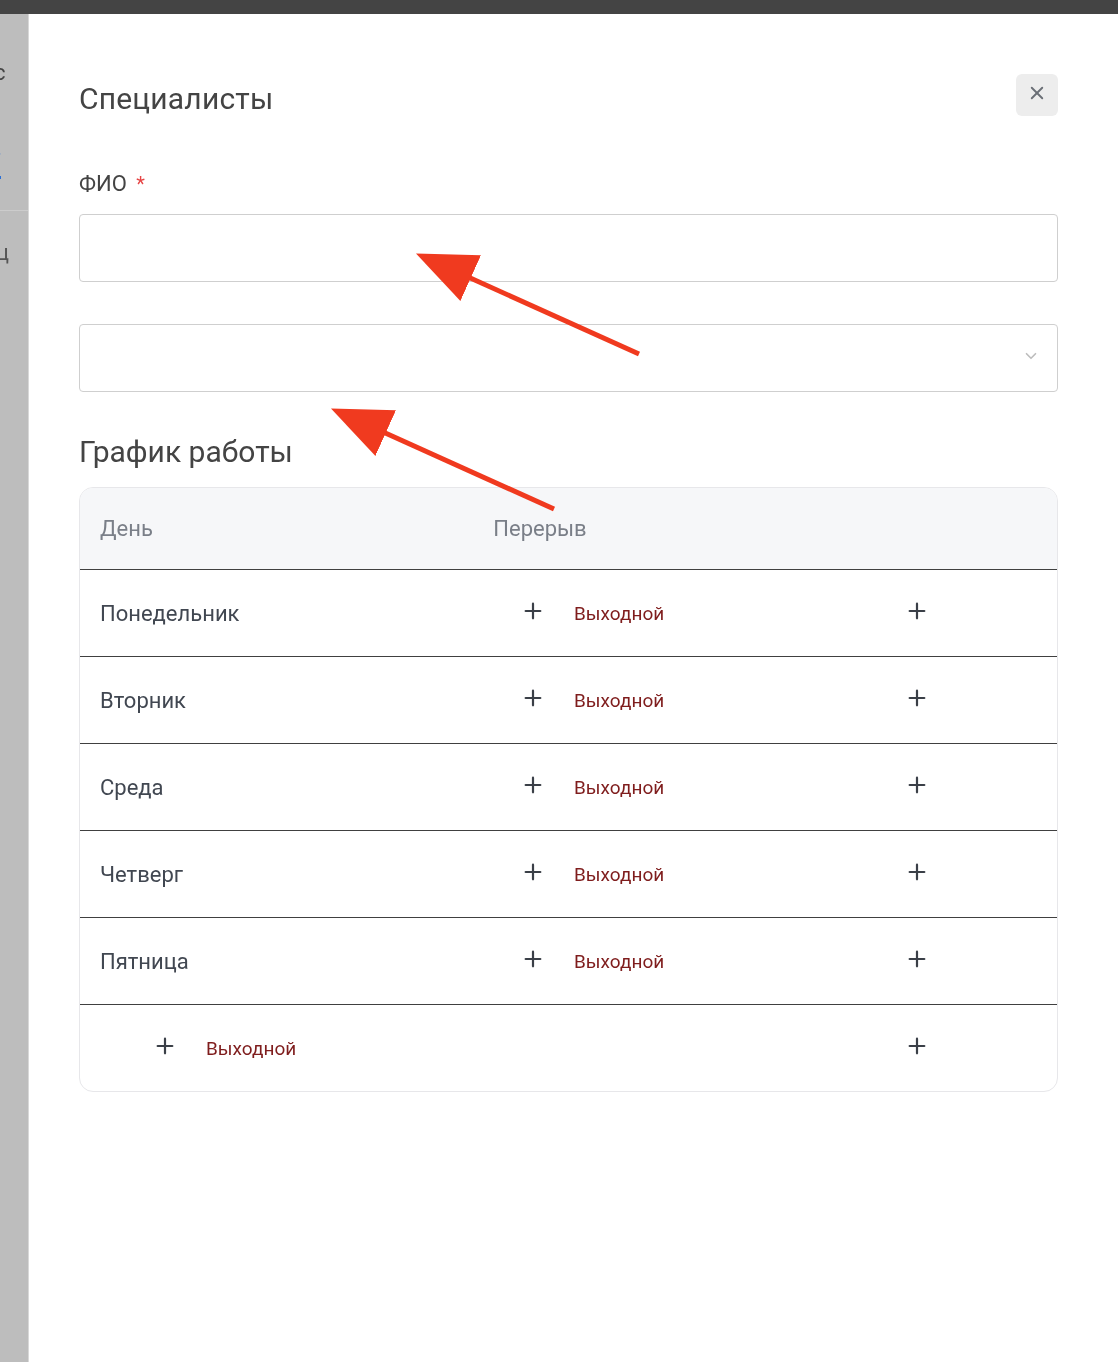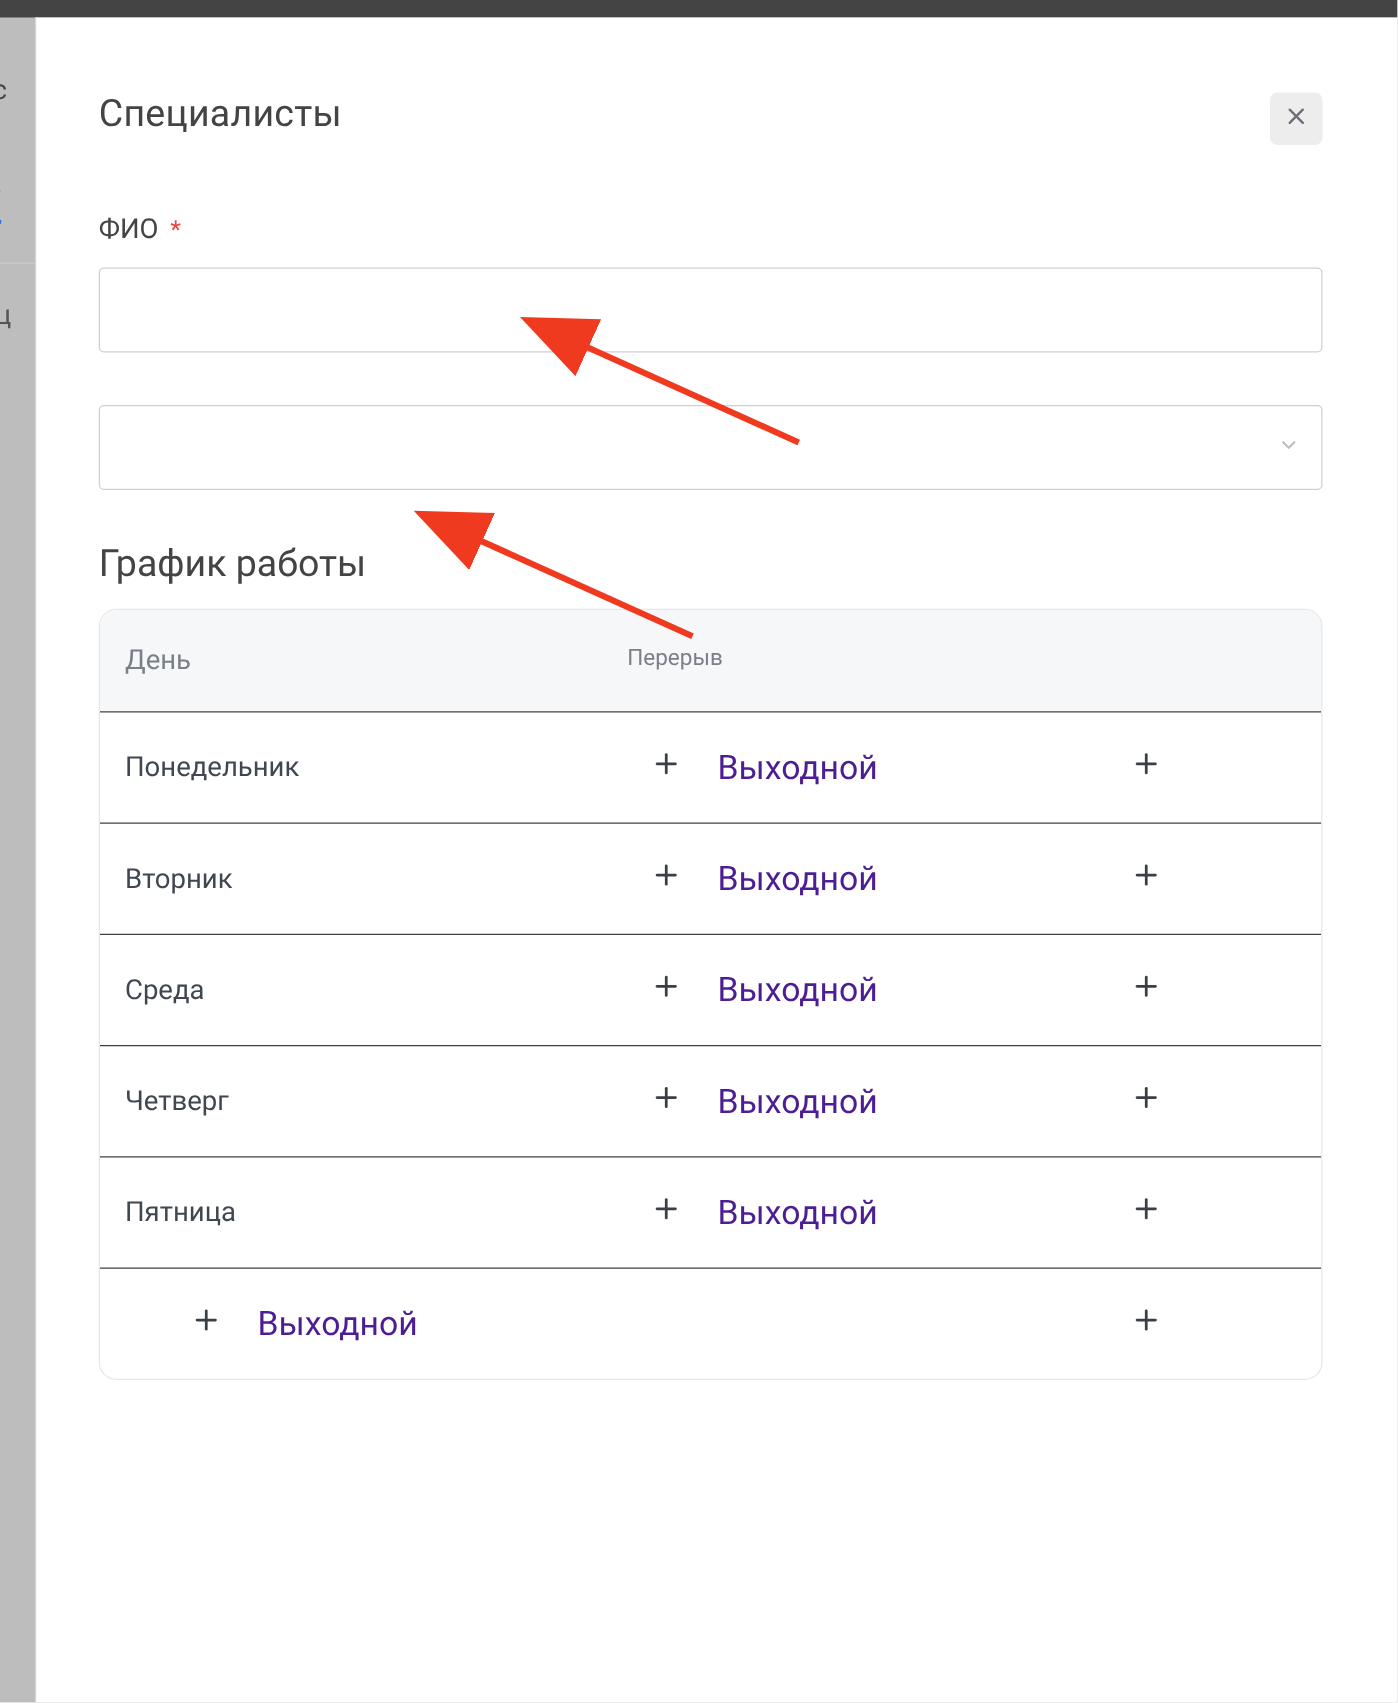--- a/index.html
+++ b/index.html
@@ -63,21 +63,21 @@
     bottom: 0;
     background: #fff;
     border-left: 1px solid #d8d8d8;
     padding: 60px 60px 0 50px;
     overflow: hidden;
   }
 
   .modal-header {
     display: flex;
     justify-content: space-between;
-    align-items: flex-start;
+    align-items: flex-end;
     margin-bottom: 55px;
   }
   .modal-title {
     font-size: 30px;
     font-weight: 400;
     color: #444;
     letter-spacing: .2px;
   }
   .close-btn {
     width: 42px;
@@ -146,21 +146,21 @@
     border-radius: 14px;
     overflow: hidden;
   }
   .schedule-head {
     display: flex;
     background: #f6f7f9;
     padding: 28px 20px;
   }
   .col-day { flex: 0 0 320px; color: #7a7f88; font-size: 22px; }
   .col-time { flex: 1; text-align: center; color: #7a7f88; font-size: 22px; }
-  .col-break { flex: 0 0 240px; text-align: center; color: #7a7f88; font-size: 18px; }
+  .col-break { flex: 0 0 240px; text-align: center; color: #7a7f88; font-size: 22px; }
   .schedule-row {
     display: flex;
     align-items: center;
     padding: 28px 20px;
     border-top: 1px solid #404040;
     font-size: 22px;
     color: #414751;
     gap: 48px;
   }
   .row-day { flex: 0 0 320px; }
@@ -180,21 +180,21 @@
   .plus-btn {
     width: 30px;
     height: 30px;
     display: flex;
     align-items: center;
     justify-content: center;
     cursor: pointer;
     color: #3a3f47;
   }
   .plus-btn svg { width: 22px; height: 22px; }
-  .time-status { color: #4c1d95; font-size: 27px; text-align: right; }
+  .time-status { color: #7f1d1d; font-size: 19px; text-align: right; }
 
   
   .arrow {
     position: absolute;
     pointer-events: none;
   }
   .arrow svg { overflow: visible; }
 </style>
 </head>
 <body>

